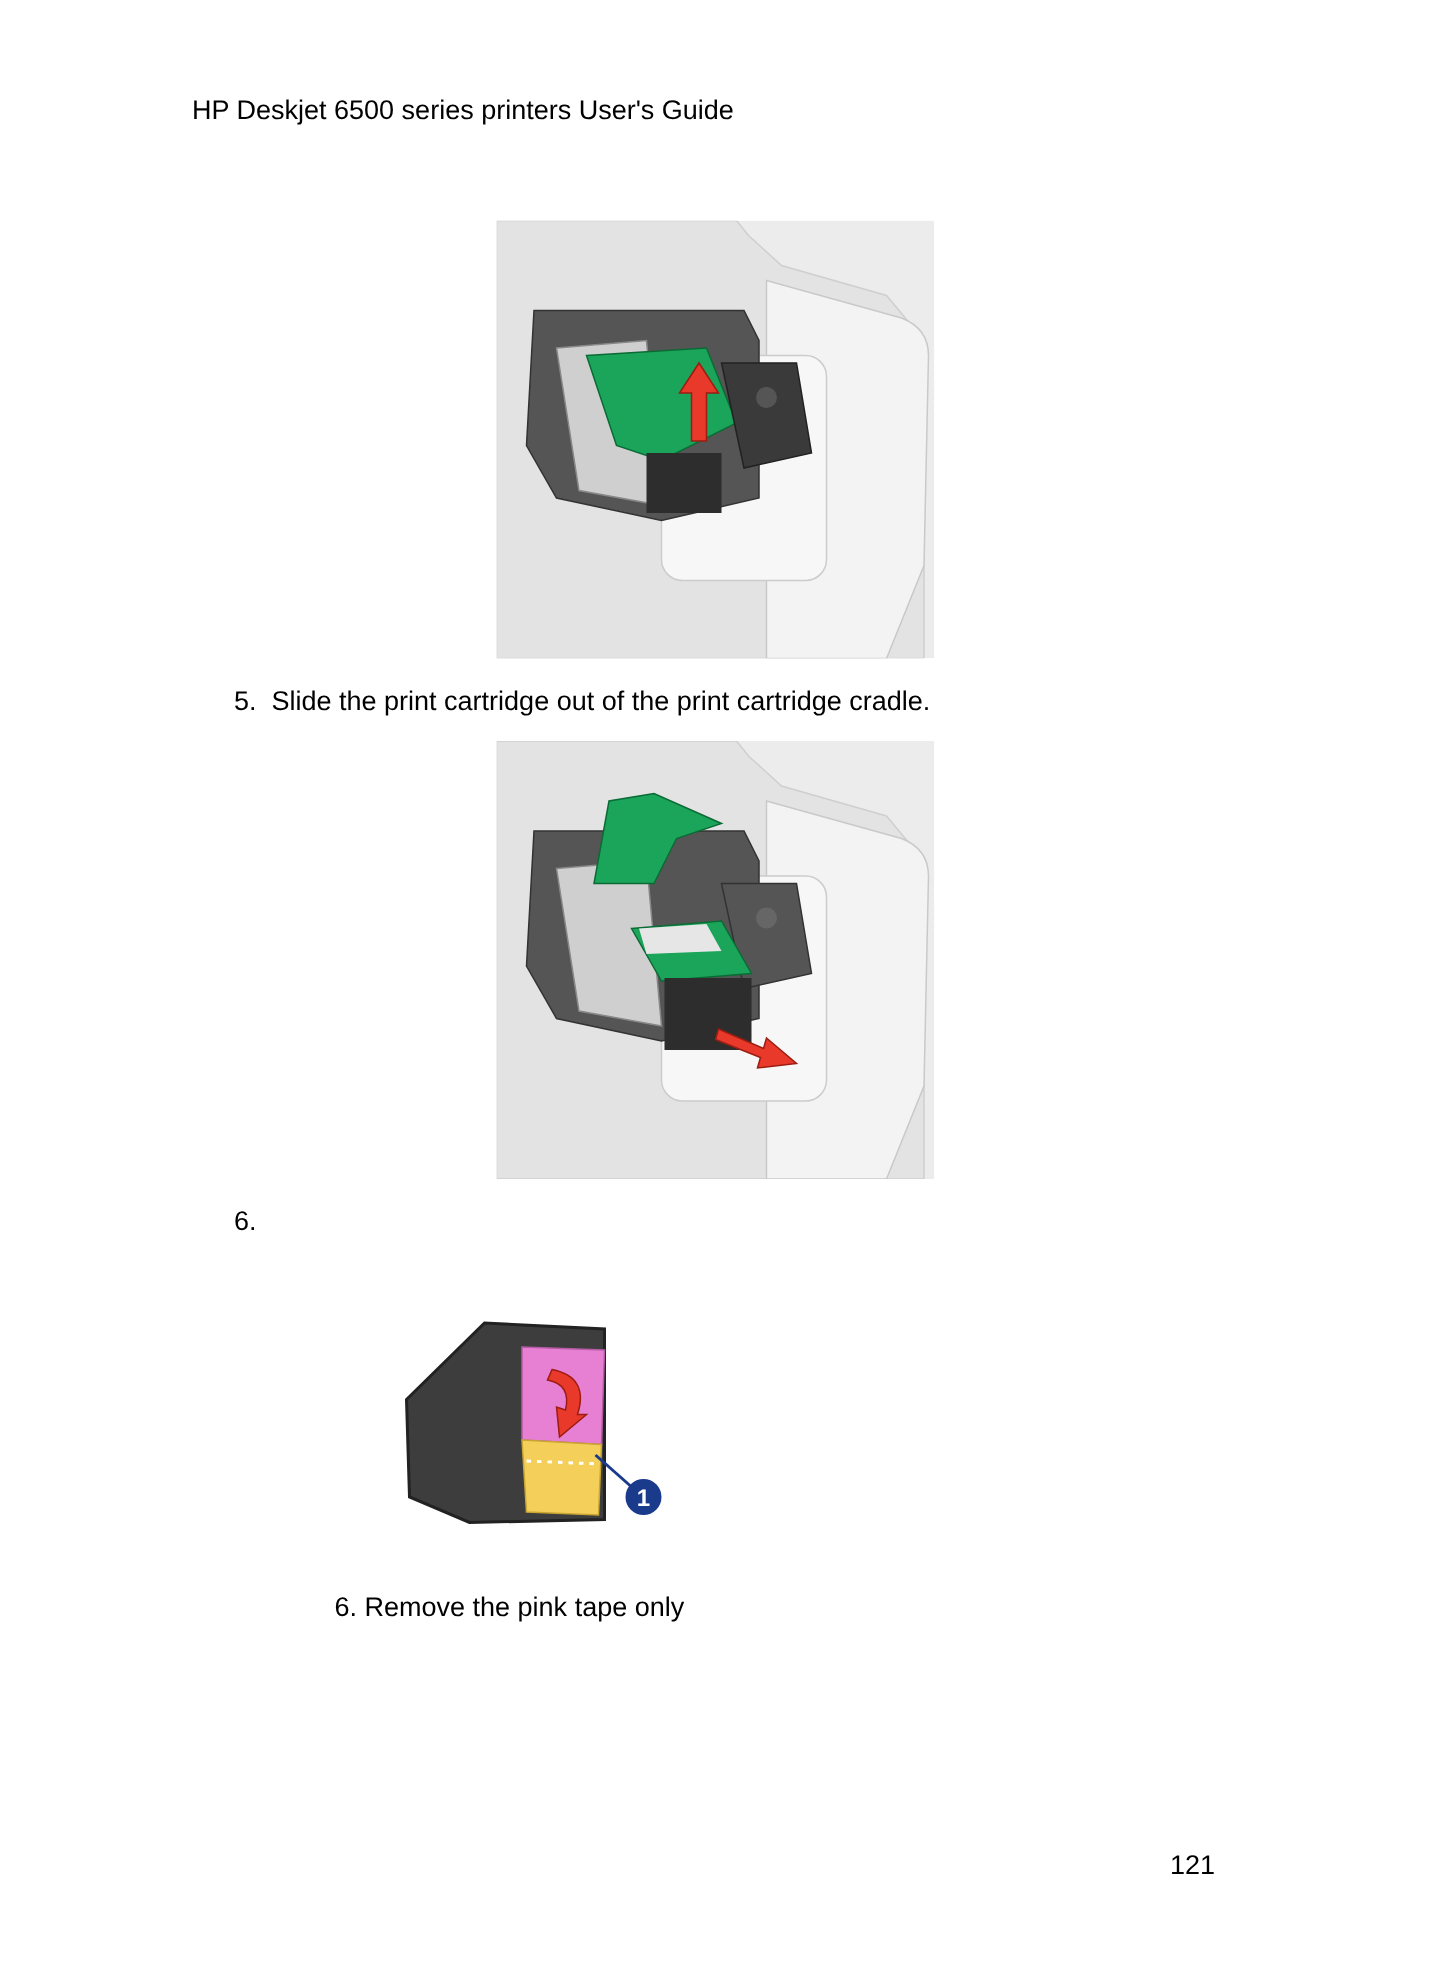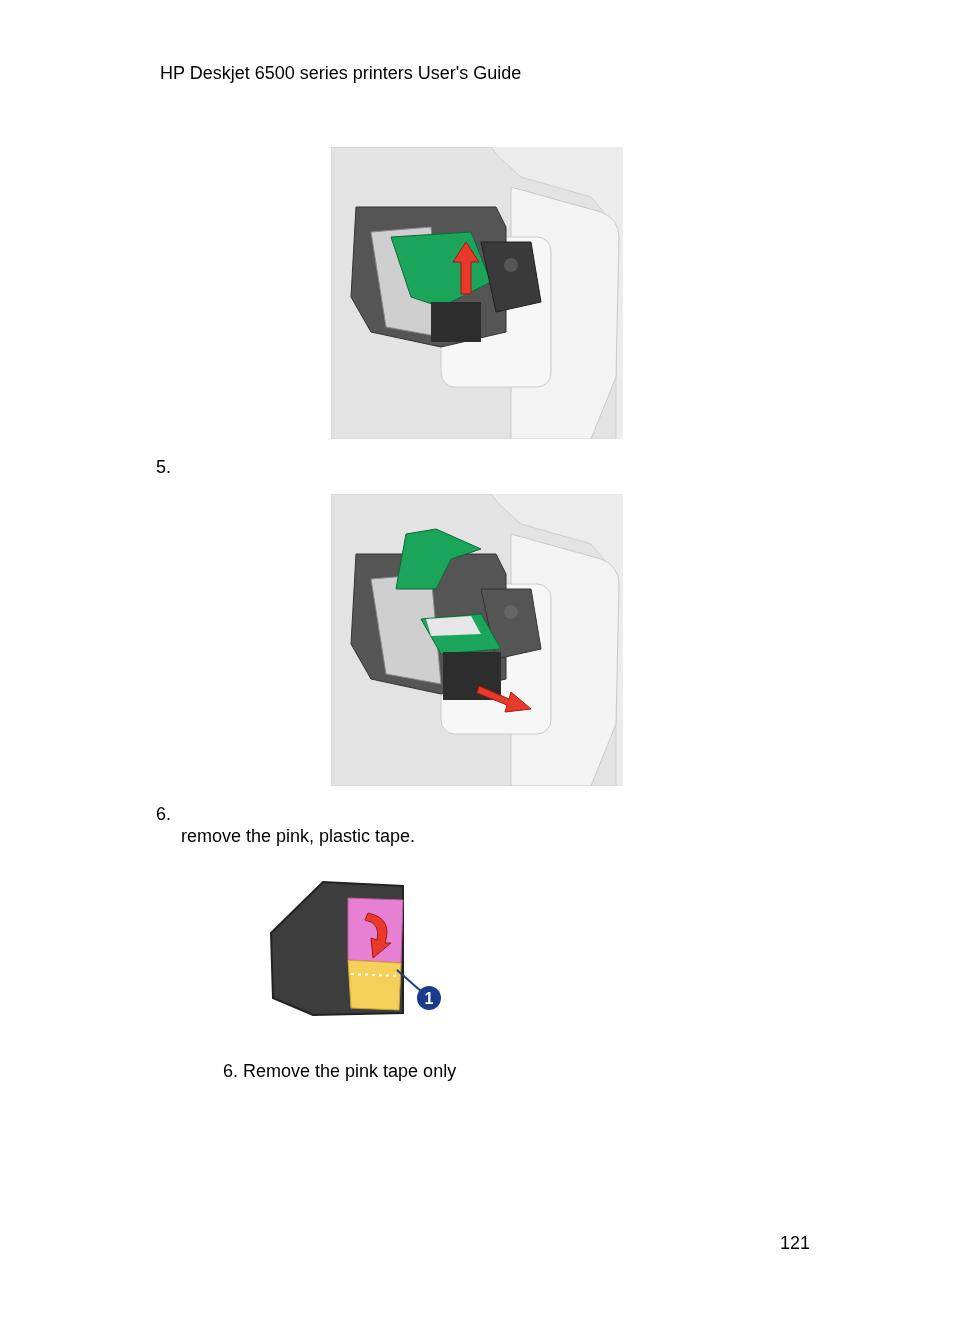--- a/index.html
+++ b/index.html
@@ -1,19 +1,19 @@
 <!DOCTYPE html>
 <html><head>
 <meta charset="utf-8">
 <style>
   html, body { margin: 0; padding: 0; background: #ffffff; }
   body { width: 954px; height: 1321px; position: relative; overflow: hidden;
          font-family: "Liberation Sans", sans-serif; color: #000; }
   .abs { position: absolute; }
-  .header { left: 160px; top: 62px; font-size: 18px; line-height: 22px; }
+  .header { left: 128px; top: 62px; font-size: 18px; line-height: 22px; }
   .step { font-size: 18px; line-height: 22px; }
   .step .num { position: absolute; left: 0; }
   .step .txt { position: absolute; left: 25px; white-space: nowrap; }
   .step5 { left: 156px; top: 456px; width: 640px; height: 22px; }
   .step6 { left: 156px; top: 803px; width: 640px; height: 44px; }
   .callout { left: 223px; top: 1060px; font-size: 18px; line-height: 22px; }
   .pagenum { left: 780px; top: 1232px; font-size: 18px; line-height: 22px; text-align: right; }
   .figure { overflow: hidden; }
   .fig1 { left: 331px; top: 147px; width: 292px; height: 292px; }
   .fig2 { left: 331px; top: 494px; width: 292px; height: 292px; }
@@ -36,20 +36,21 @@
     <path d="M60 90 L140 85 L160 135 L110 160 L80 150 Z" fill="#1aa55a" stroke="#0b6b35"></path>
     <path d="M150 95 L200 95 L210 155 L165 165 Z" fill="#3a3a3a" stroke="#222"></path>
     <circle cx="180" cy="118" r="7" fill="#555"></circle>
     <rect x="100" y="155" width="50" height="40" fill="#2d2d2d"></rect>
     <path d="M130 147 L130 115 L122 115 L135 95 L148 115 L140 115 L140 147 Z" fill="#e8392a" stroke="#9c1d12"></path>
   </svg>
 </div>
 
 <div class="abs step step5">
   <span class="num">5.</span>
+  <span class="txt">Slide the print cartridge out of the print cartridge cradle.</span>
 </div>
 
 <div class="abs figure fig2">
   <svg width="292" height="292" viewBox="0 0 292 292">
     <rect x="0" y="0" width="292" height="292" fill="#ececec"></rect>
     <path d="M0 0 H160 L168 10 L190 30 L260 50 L285 80 L285 292 L0 292 Z" fill="#e3e3e3" stroke="#cfcfcf"></path>
     <path d="M180 40 L270 65 Q288 72 288 90 L285 230 L260 292 H180 Z" fill="#f3f3f3" stroke="#c9c9c9"></path>
     <rect x="110" y="90" width="110" height="150" rx="14" fill="#f7f7f7" stroke="#cccccc"></rect>
     <path d="M25 60 H165 L175 80 L175 185 L110 200 L40 185 L20 150 Z" fill="#555" stroke="#333"></path>
     <path d="M40 85 L100 80 L110 190 L55 180 Z" fill="#cfcfcf" stroke="#888"></path>
@@ -58,21 +59,20 @@
     <path d="M65 95 L75 40 L105 35 L150 55 L120 65 L105 95 Z" fill="#1aa55a" stroke="#0b6b35"></path>
     <path d="M90 125 L150 120 L170 155 L110 160 Z" fill="#1aa55a" stroke="#0b6b35"></path>
     <path d="M95 125 L140 122 L150 140 L100 142 Z" fill="#e6e6e6"></path>
     <rect x="112" y="158" width="58" height="48" fill="#2d2d2d"></rect>
     <path d="M148 192 L178 205 L180 198 L200 215 L174 218 L176 211 L146 199 Z" fill="#e8392a" stroke="#9c1d12"></path>
   </svg>
 </div>
 
 <div class="abs step step6">
   <span class="num">6.</span>
-  <span class="txt" style="top:22px">remove the pink, plastic tape.</span>
 </div>
 
 <div class="abs figure fig3">
   <svg width="185" height="142" viewBox="0 0 185 142">
     <path d="M8 55 L60 4 L140 8 L140 135 L50 137 L10 120 Z" fill="#3d3d3d" stroke="#222" stroke-width="2"></path>
     <path d="M85 20 L140 22 L138 85 L85 82 Z" fill="#e77fd3" stroke="#b55aa4"></path>
     <path d="M85 82 L138 85 L136 132 L88 130 Z" fill="#f4d05a" stroke="#c9a532"></path>
     <path d="M88 96 L136 98" stroke="#fff" stroke-dasharray="3 4" stroke-width="2"></path>
     <path d="M105 35 Q130 40 122 65 L128 65 L110 80 L108 60 L114 62 Q118 45 102 42 Z" fill="#e8392a" stroke="#9c1d12"></path>
     <line x1="134" y1="92" x2="160" y2="115" stroke="#1a3a8c" stroke-width="2"></line>

